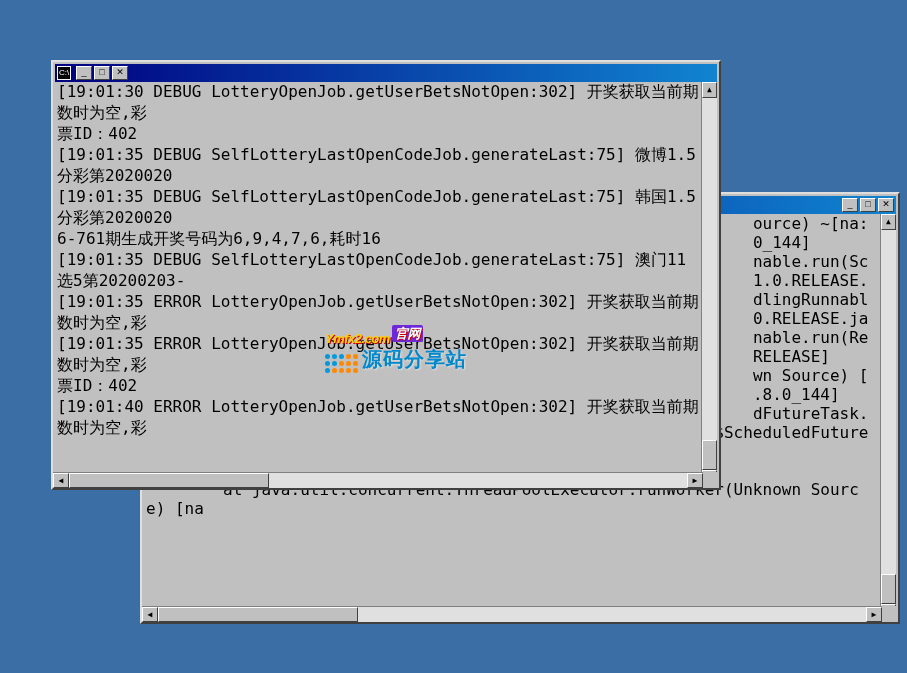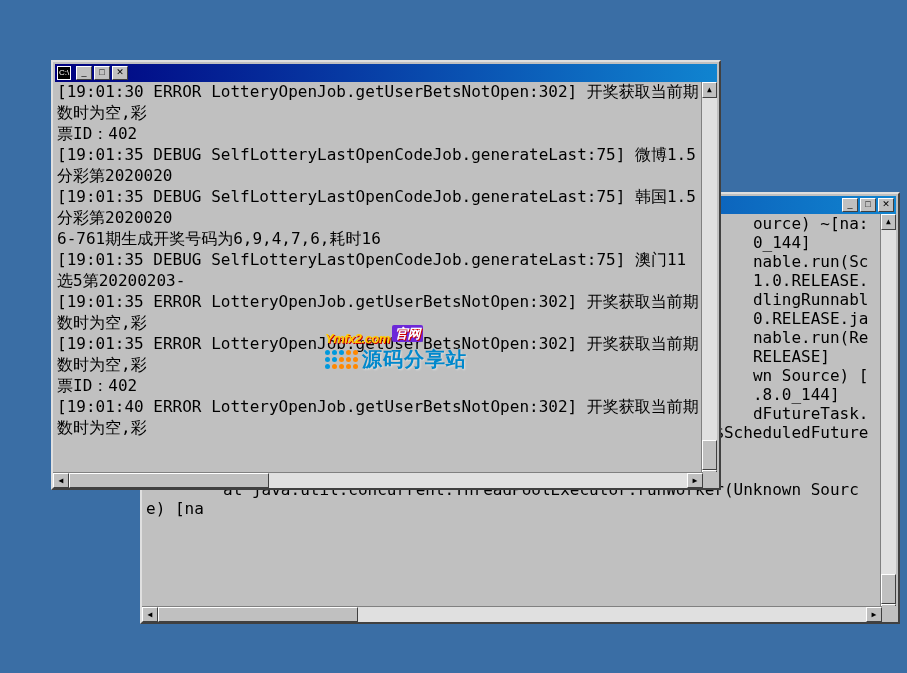--- a/index.html
+++ b/index.html
@@ -161,21 +161,21 @@
       font-family: Arial, sans-serif;
       font-size: 13px;
       font-weight: bold;
       font-style: italic;
       color: #ffcc00;
       text-shadow: 1px 1px 0 #c00;
       letter-spacing: -0.5px;
     }
     .watermark-main {
       display: flex;
-      align-items: center;
+      align-items: flex-end;
       gap: 4px;
     }
     .watermark-dots {
       display: grid;
       grid-template-columns: repeat(5, 5px);
       grid-template-rows: repeat(3, 5px);
       gap: 2px;
     }
     .watermark-dot {
       width: 5px;
@@ -280,21 +280,21 @@
     <span class="titlebar-icon">C:\</span>
     <div class="titlebar-buttons">
       <div class="titlebar-btn">_</div>
       <div class="titlebar-btn">□</div>
       <div class="titlebar-btn">✕</div>
     </div>
   </div>
   <div class="console-wrapper">
     <div class="console-main">
       <div class="console-content" id="front-lines">
-          <div class="console-line">[19:01:30 ERROR LotteryOpenJob.getUserBetsNotOpen:302] 开奖获取当前期数时为空,彩</div>
+          <div class="console-line">[19:01:30 DEBUG LotteryOpenJob.getUserBetsNotOpen:302] 开奖获取当前期数时为空,彩</div>
           <div class="console-line">票ID：402</div>
           <div class="console-line">[19:01:35 DEBUG SelfLotteryLastOpenCodeJob.generateLast:75] 微博1.5分彩第2020020</div>
           <div class="console-line">[19:01:35 DEBUG SelfLotteryLastOpenCodeJob.generateLast:75] 韩国1.5分彩第2020020</div>
           <div class="console-line">6-761期生成开奖号码为6,9,4,7,6,耗时16</div>
           <div class="console-line">[19:01:35 DEBUG SelfLotteryLastOpenCodeJob.generateLast:75] 澳门11选5第20200203-</div>
           <div class="console-line">[19:01:35 ERROR LotteryOpenJob.getUserBetsNotOpen:302] 开奖获取当前期数时为空,彩</div>
           <div class="console-line">[19:01:35 ERROR LotteryOpenJob.getUserBetsNotOpen:302] 开奖获取当前期数时为空,彩</div>
           <div class="console-line">票ID：402</div>
           <div class="console-line">[19:01:40 ERROR LotteryOpenJob.getUserBetsNotOpen:302] 开奖获取当前期数时为空,彩</div>
         </div>

